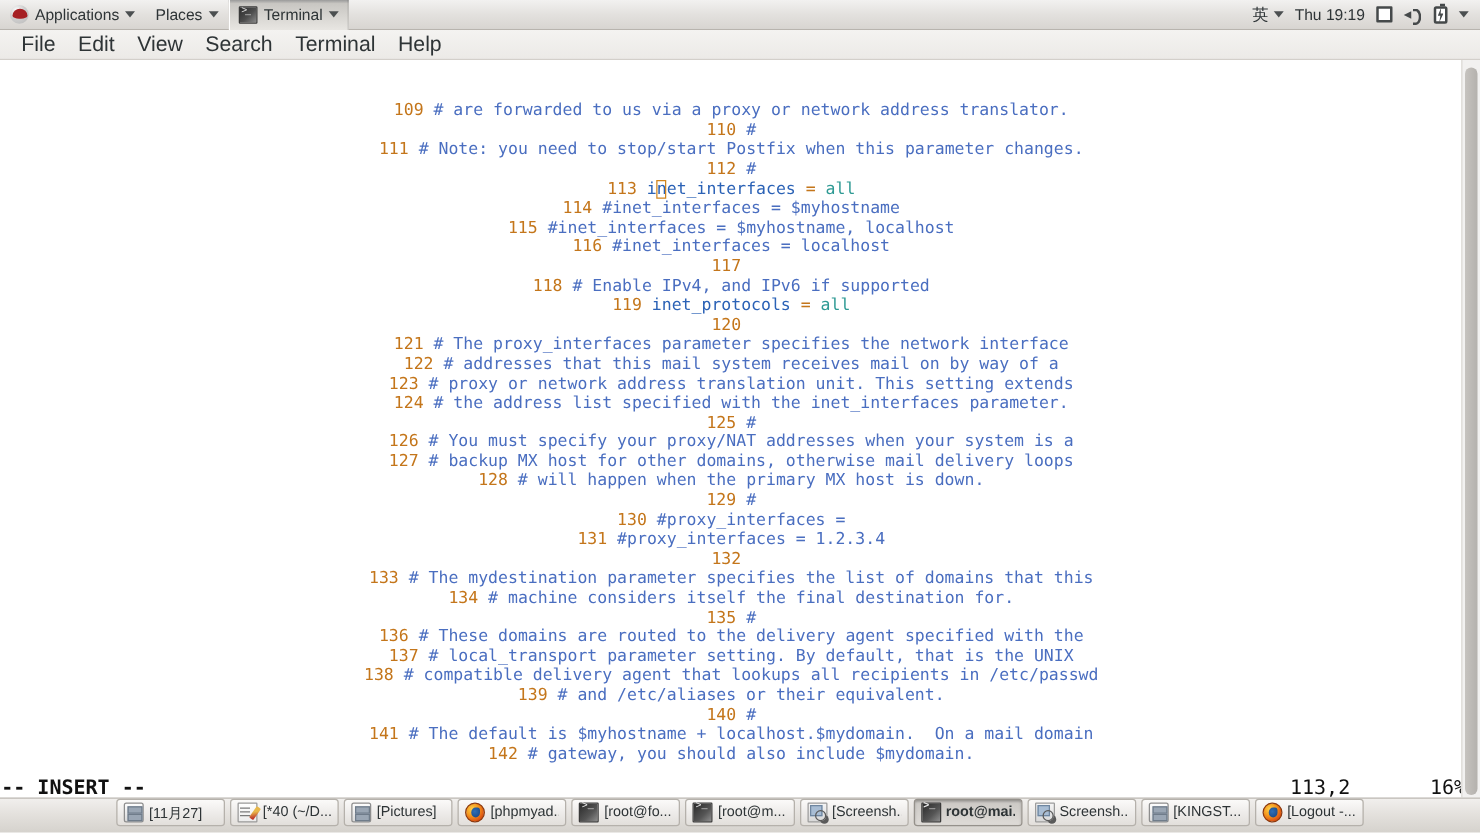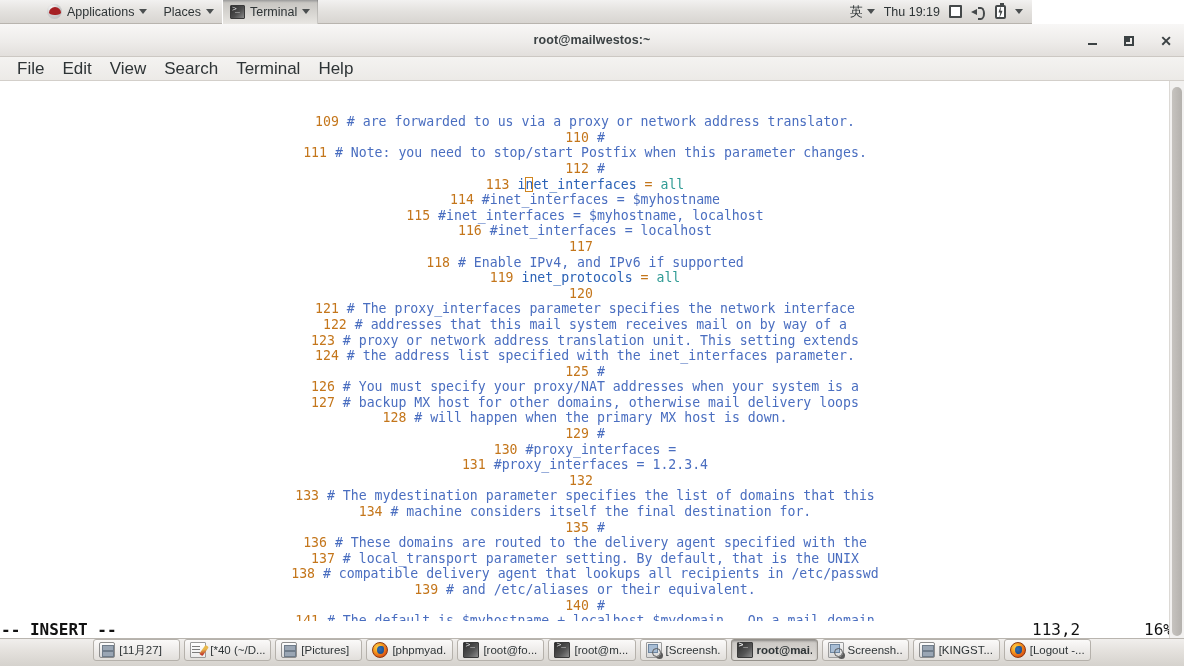--- a/index.html
+++ b/index.html
@@ -7,25 +7,25 @@
     margin: 0; padding: 0;
     width: 1184px; height: 666px;
     overflow: hidden;
     font-family: "Liberation Sans", sans-serif;
     background: #ffffff;
   }
 
   
   #top-panel {
     position: absolute; top: 0; left: 0;
-    width: 1032px; height: 24px;
+    width: 1184px; height: 24px;
     background: linear-gradient(to bottom, #f2f1f0 0%, #e3e1de 50%, #d8d5d1 100%);
     border-bottom: 1px solid #b8b4ae;
     display: flex; align-items: center;
-    font-size: 12.5px; color: #2e3436; padding-left: 39px;
+    font-size: 12.5px; color: #2e3436;
   }
   .panel-menu {
     display: flex; align-items: center; gap: 5px;
     padding: 0 8px; height: 24px; cursor: default;
   }
   .panel-menu.active {
     background: linear-gradient(to bottom, #9a9a9a 0%, #c8c6c2 12%, #e8e6e2 100%);
     box-shadow: inset 1px 0 0 #fff, inset -1px 0 0 rgba(0,0,0,.12);
   }
   .rh-logo {
@@ -332,34 +332,20 @@
     <span>Thu 19:19</span>
     <span class="ic-display"></span>
     <span class="ic-speaker"></span>
     <span class="ic-battery"></span>
     <span class="caret-down"></span>
   </div>
 </div>
 
 <div id="win">
 
-  <div id="titlebar">
-    <div id="win-title">root@mailwestos:~</div>
-    <div id="win-buttons">
-      <span class="wbtn">
-          <span class="min"></span>
-        </span>
-      <span class="wbtn">
-          <span class="max"></span>
-        </span>
-      <span class="wbtn">
-          <span class="cls">✕</span>
-        </span>
-    </div>
-  </div>
 
   <div id="menubar">
     <span class="menu-item">File</span>
     <span class="menu-item">Edit</span>
     <span class="menu-item">View</span>
     <span class="menu-item">Search</span>
     <span class="menu-item">Terminal</span>
     <span class="menu-item">Help</span>
   </div>
 

